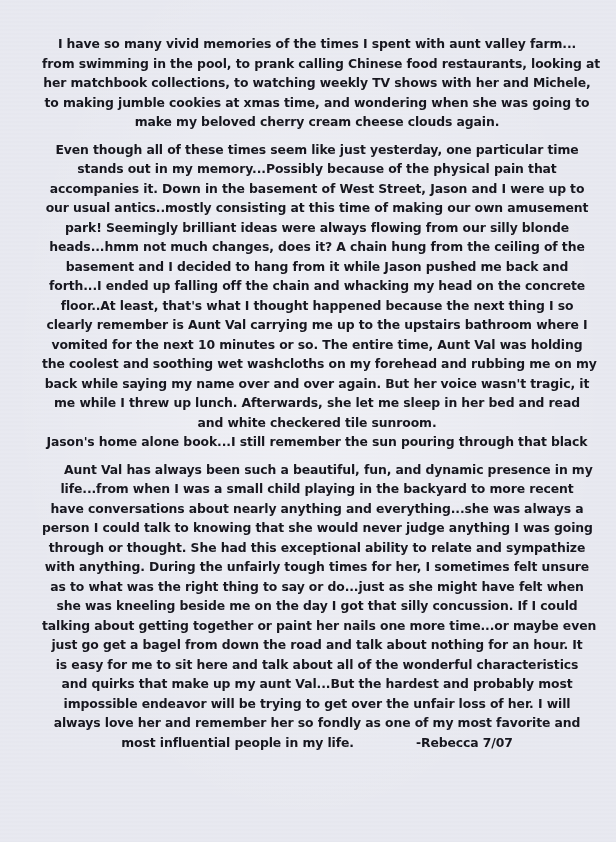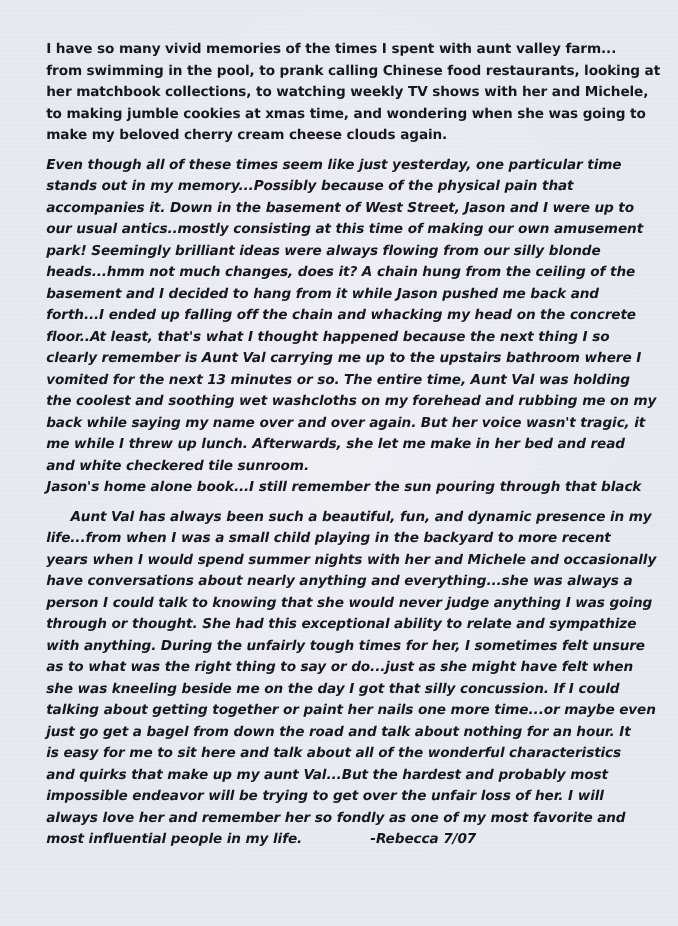--- a/index.html
+++ b/index.html
@@ -24,24 +24,25 @@
     padding: 34px 24px 0 42px;
   }
   .letter-body {
     color: var(--ink);
     font-size: 12.4px;
     font-weight: 700;
     letter-spacing: -0.1px;
     line-height: 19.5px;
   }
   .paragraph { margin: 0; }
-  .paragraph + .paragraph { margin-top: 8px; font-style: italic; }
+  .paragraph + .paragraph { margin-top: 8px; }
   .line {
     white-space: nowrap;
     height: 19.5px;
+    text-align: center;
   }
   .line.indent { text-indent: 22px; }
   .closing-line .signature {
     display: inline-block;
     margin-left: 62px;
   }
 </style>
 </head>
 <body>
 
@@ -58,31 +59,30 @@
         <div class="line">Even though all of these times seem like just yesterday, one particular time</div>
         <div class="line">stands out in my memory...Possibly because of the physical pain that</div>
         <div class="line">accompanies it. Down in the basement of West Street, Jason and I were up to</div>
         <div class="line">our usual antics..mostly consisting at this time of making our own amusement</div>
         <div class="line">park! Seemingly brilliant ideas were always flowing from our silly blonde</div>
         <div class="line">heads...hmm not much changes, does it? A chain hung from the ceiling of the</div>
         <div class="line">basement and I decided to hang from it while Jason pushed me back and</div>
         <div class="line">forth...I ended up falling off the chain and whacking my head on the concrete</div>
         <div class="line">floor..At least, that's what I thought happened because the next thing I so</div>
         <div class="line">clearly remember is Aunt Val carrying me up to the upstairs bathroom where I</div>
-        <div class="line">vomited for the next 13 minutes or so. The entire time, Aunt Val was holding</div>
+        <div class="line">vomited for the next 10 minutes or so. The entire time, Aunt Val was holding</div>
         <div class="line">the coolest and soothing wet washcloths on my forehead and rubbing me on my</div>
         <div class="line">back while saying my name over and over again. But her voice wasn't tragic, it</div>
-        <div class="line">me while I threw up lunch. Afterwards, she let me make in her bed and read</div>
+        <div class="line">me while I threw up lunch. Afterwards, she let me sleep in her bed and read</div>
         <div class="line">and white checkered tile sunroom.</div>
         <div class="line">Jason's home alone book...I still remember the sun pouring through that black</div>
       </div>
       <div class="paragraph">
         <div class="line indent">Aunt Val has always been such a beautiful, fun, and dynamic presence in my</div>
         <div class="line">life...from when I was a small child playing in the backyard to more recent</div>
-        <div class="line">years when I would spend summer nights with her and Michele and occasionally</div>
         <div class="line">have conversations about nearly anything and everything...she was always a</div>
         <div class="line">person I could talk to knowing that she would never judge anything I was going</div>
         <div class="line">through or thought. She had this exceptional ability to relate and sympathize</div>
         <div class="line">with anything. During the unfairly tough times for her, I sometimes felt unsure</div>
         <div class="line">as to what was the right thing to say or do...just as she might have felt when</div>
         <div class="line">she was kneeling beside me on the day I got that silly concussion. If I could</div>
         <div class="line">talking about getting together or paint her nails one more time...or maybe even</div>
         <div class="line">just go get a bagel from down the road and talk about nothing for an hour. It</div>
         <div class="line">is easy for me to sit here and talk about all of the wonderful characteristics</div>
         <div class="line">and quirks that make up my aunt Val...But the hardest and probably most</div>

